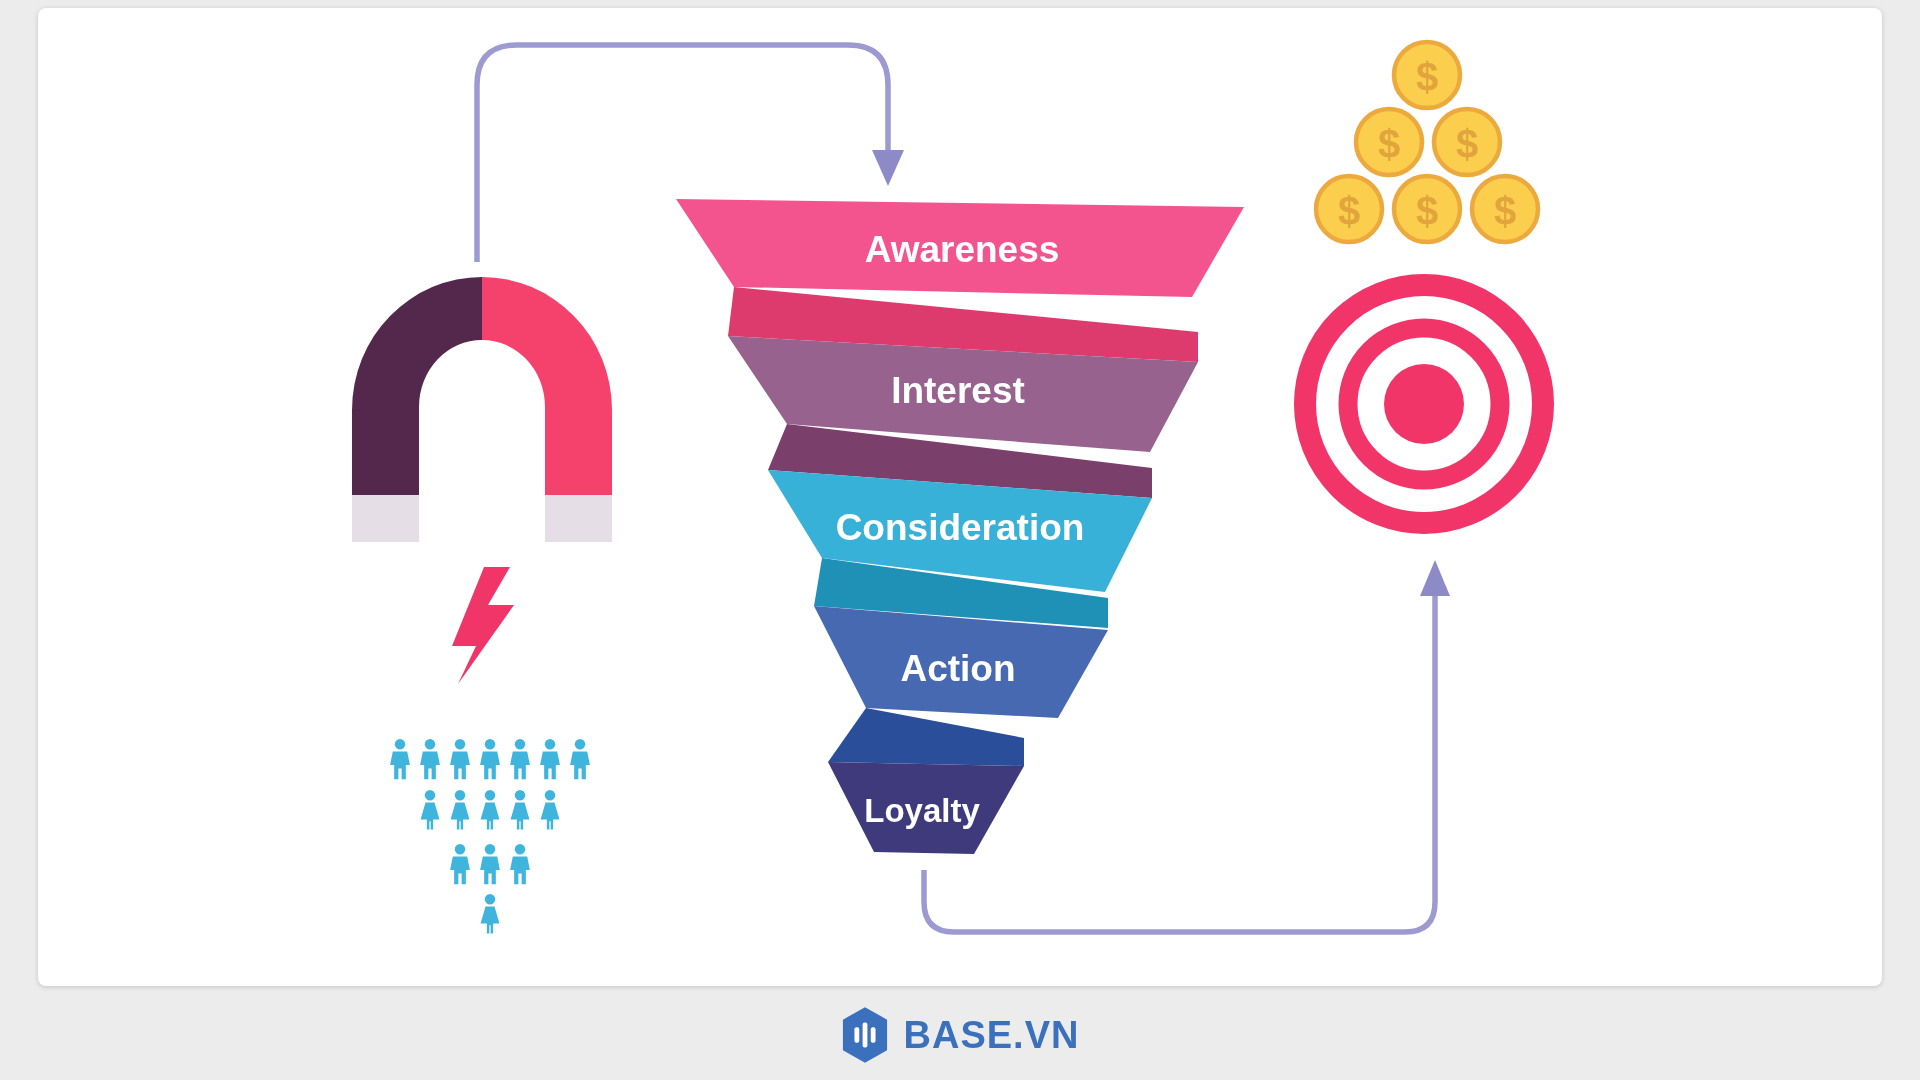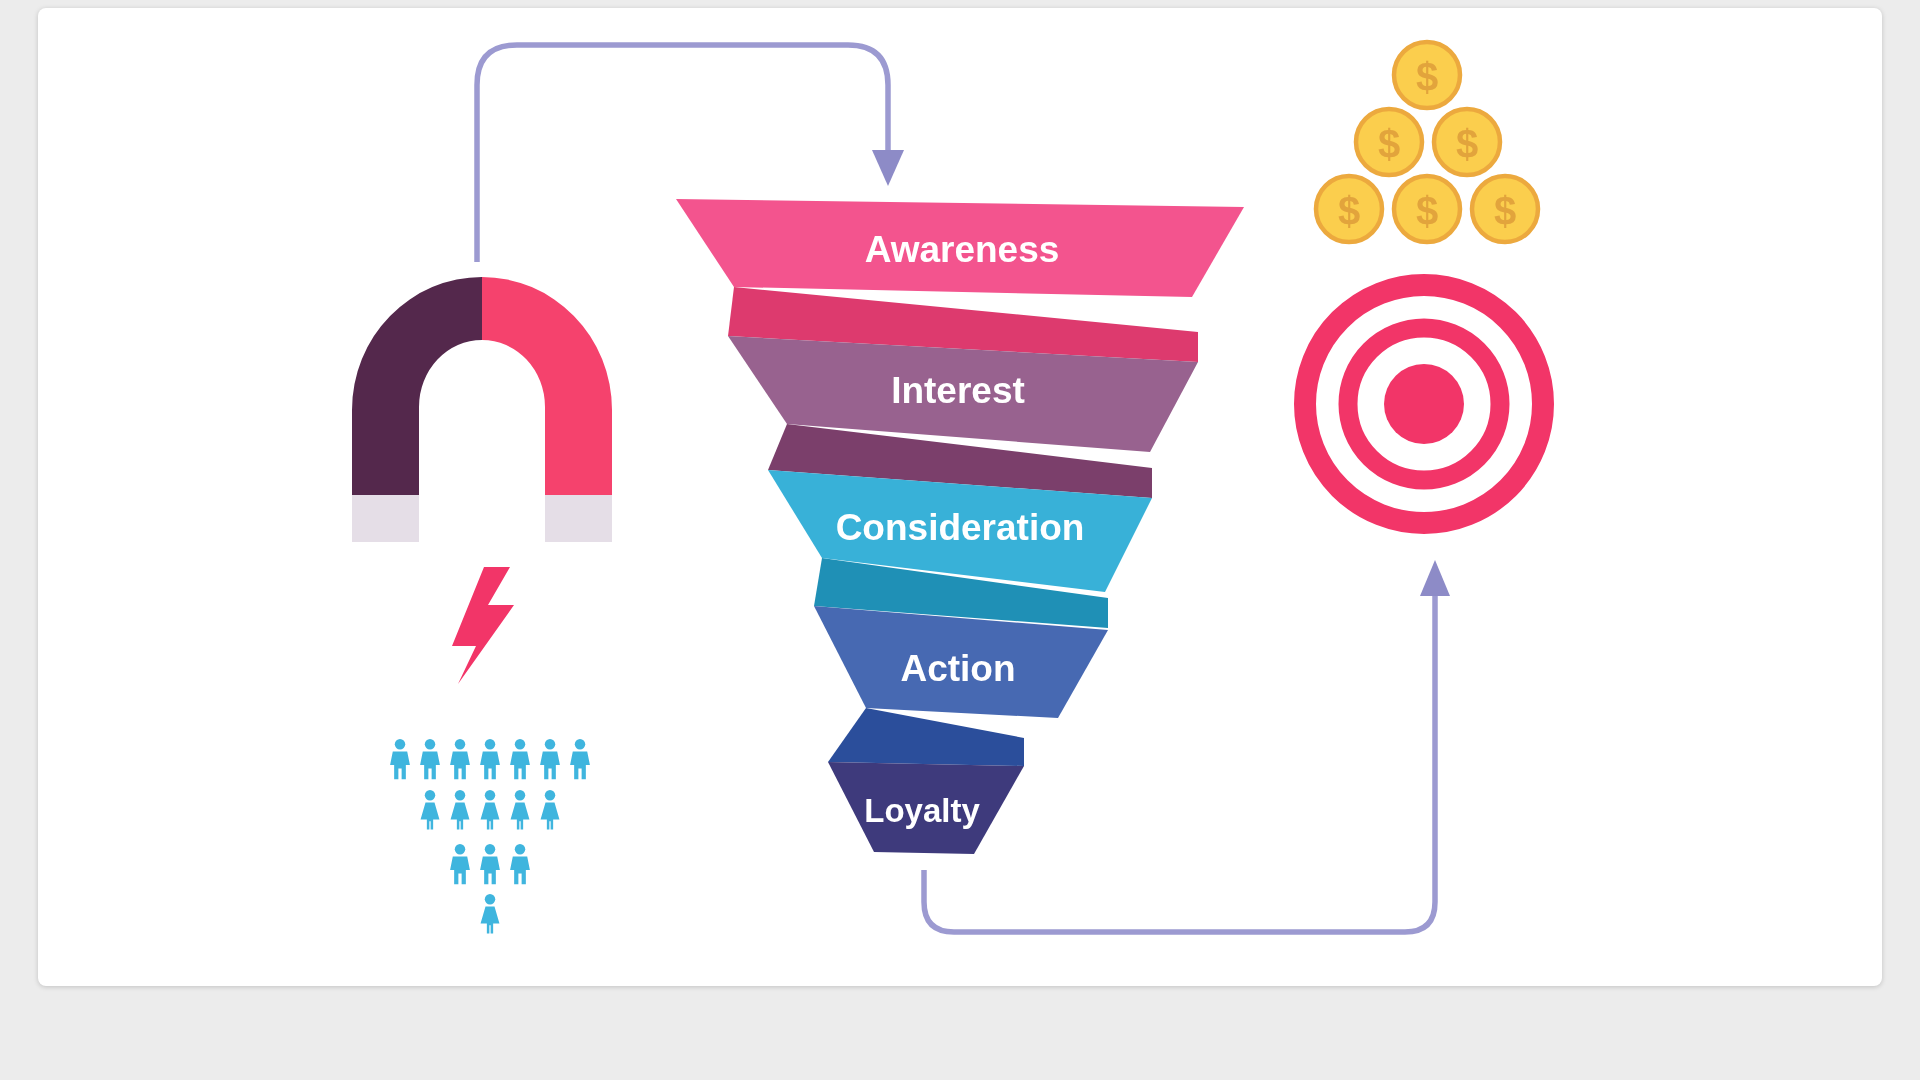--- a/index.html
+++ b/index.html
@@ -137,14 +137,25 @@
         </g>
       </g>
 
     <g>
       <circle cx="1424" cy="404" r="119" fill="none" stroke-width="22" stroke="#F23568"></circle>
       <circle cx="1424" cy="404" r="76" fill="none" stroke-width="19" stroke="#F23568"></circle>
       <circle cx="1424" cy="404" r="40" fill="#F23568"></circle>
     </g>
   </svg>
 
+  <div class="footer">
+    <svg width="48" height="58" viewBox="0 0 50 60">
+      <polygon points="25,1 48,14 48,46 25,59 2,46 2,14" fill="#3B70BD"></polygon>
+      <g fill="#ffffff">
+        <rect x="14" y="22" width="5" height="16" rx="2"></rect>
+        <rect x="22.5" y="17" width="5" height="26" rx="2"></rect>
+        <rect x="31" y="22" width="5" height="16" rx="2"></rect>
+      </g>
+    </svg>
+    <span class="brand" style="color: rgb(59, 112, 189);">BASE.VN</span>
+  </div>
 
 </div>
 
 </body></html>

